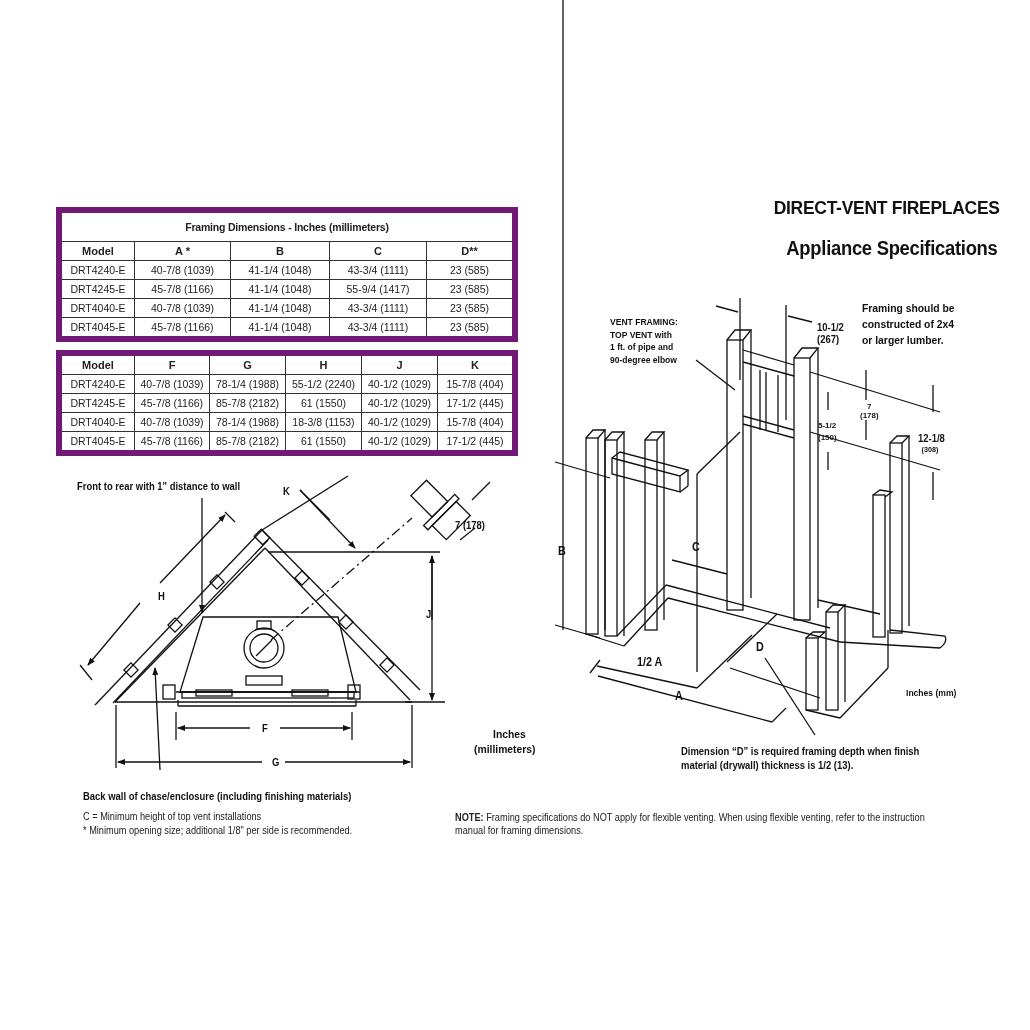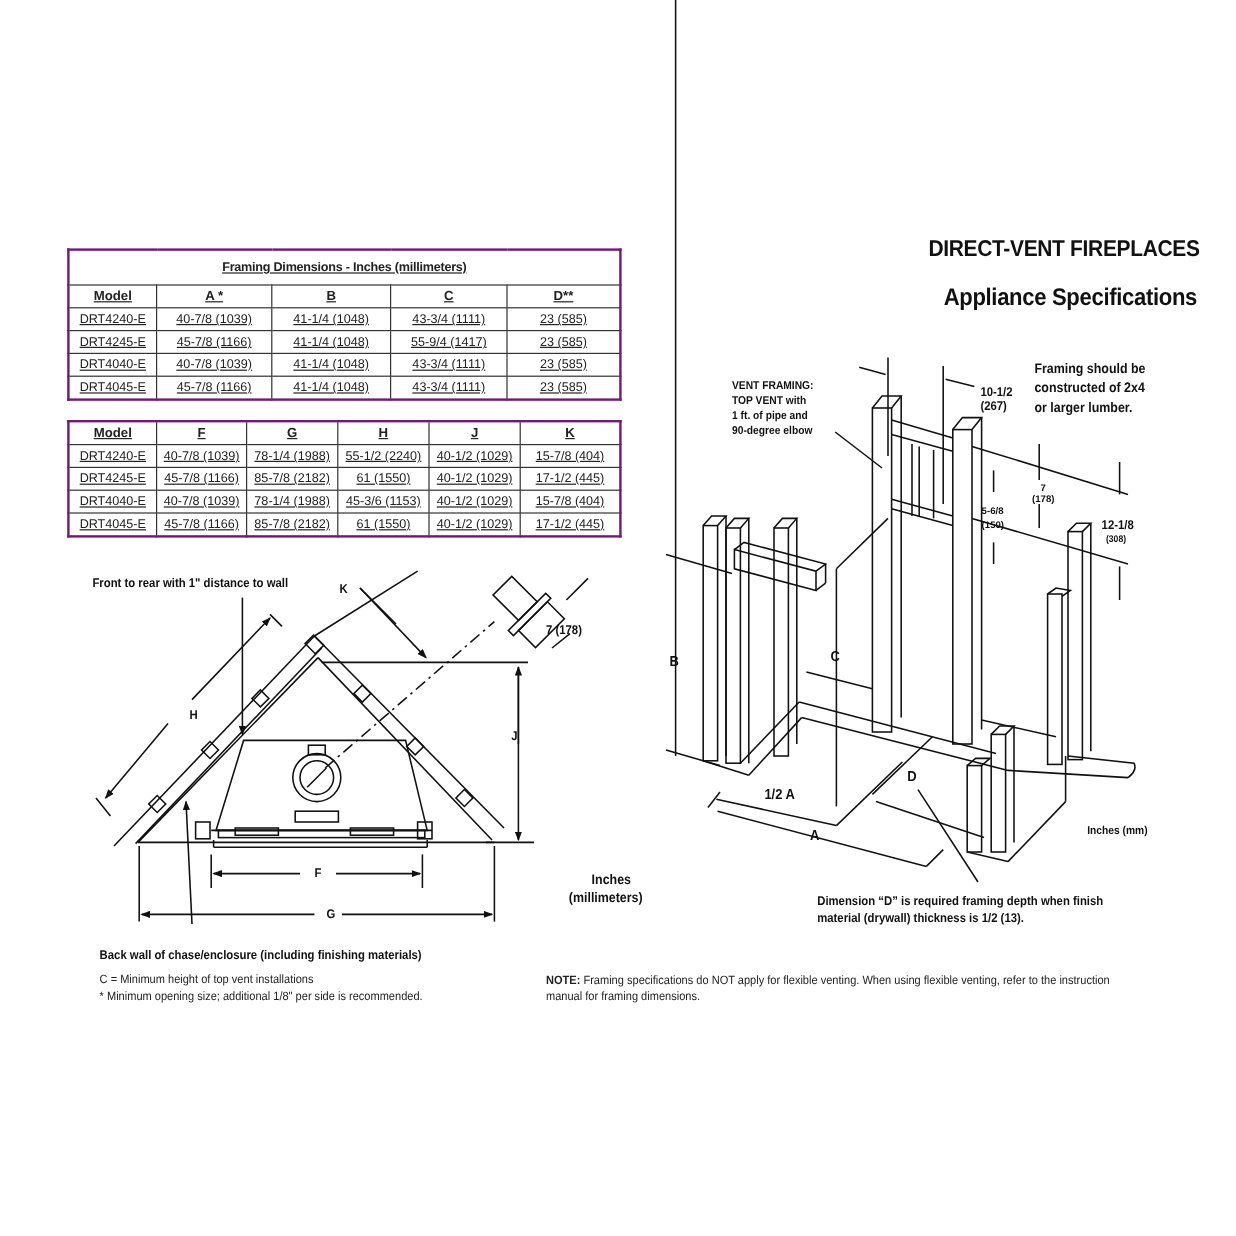--- a/index.html
+++ b/index.html
@@ -2,21 +2,21 @@
 <html><head>
 <meta charset="utf-8">
 <style>
   html,body{margin:0;padding:0;background:#fff;}
   body{width:1030px;height:1030px;position:relative;overflow:hidden;font-family:"Liberation Sans",sans-serif;color:#111;}
   .abs{position:absolute;}
   table.spec{border-collapse:collapse;position:absolute;font-family:"Liberation Sans",sans-serif;font-size:10.5px;color:#222;}
   table.spec td, table.spec th{border:1px solid #333;text-align:center;padding:0;height:18px;font-weight:normal;white-space:nowrap;}
   table.spec th{font-weight:bold;font-size:11px;}
   table.spec th.caption{height:28px;font-size:10.5px;letter-spacing:-0.2px;}
-  table.spec{border:2px solid #701a75;text-decoration:underline;}
+  table.spec{border:6px solid #701a75;}
   .title1{font-weight:bold;font-size:19px;letter-spacing:-0.3px;transform:scaleX(0.92);transform-origin:right top;right:30px;top:197px;}
   .title2{font-weight:bold;font-size:20px;letter-spacing:-0.3px;transform:scaleX(0.92);transform-origin:right top;right:32px;top:237px;}
   .lbl{font-weight:bold;font-size:10.5px;line-height:13px;transform:scaleX(0.9);transform-origin:left top;}
   .lbl-sm{font-weight:bold;font-size:8px;}
   .norm{font-size:10px;line-height:13px;transform:scaleX(0.92);transform-origin:left top;color:#222;}
   svg{position:absolute;left:0;top:0;}
 </style>
 </head>
 <body>
 
@@ -89,21 +89,21 @@
     <td>45-7/8 (1166)</td>
     <td>85-7/8 (2182)</td>
     <td>61 (1550)</td>
     <td>40-1/2 (1029)</td>
     <td>17-1/2 (445)</td>
   </tr>
   <tr>
     <td>DRT4040-E</td>
     <td>40-7/8 (1039)</td>
     <td>78-1/4 (1988)</td>
-    <td>45-3/6 (1153)</td>
+    <td>18-3/8 (1153)</td>
     <td>40-1/2 (1029)</td>
     <td>15-7/8 (404)</td>
   </tr>
   <tr>
     <td>DRT4045-E</td>
     <td>45-7/8 (1166)</td>
     <td>85-7/8 (2182)</td>
     <td>61 (1550)</td>
     <td>40-1/2 (1029)</td>
     <td>17-1/2 (445)</td>
@@ -316,21 +316,21 @@
 <div class="abs lbl" style="left:862px;top:300px;font-size:11.5px;line-height:16px;">
   <div>Framing should be</div>
   <div>constructed of  2x4</div>
   <div>or larger lumber.</div>
 </div>
 <div class="abs lbl-sm" style="left:860px;top:402px;text-align:center;line-height:9px;">
   <div>7</div>
   <div>(178)</div>
 </div>
 <div class="abs lbl-sm" style="left:818px;top:420px;line-height:12px;">
-  <div>5-6/8</div>
+  <div>5-1/2</div>
   <div>(150)</div>
 </div>
 <div class="abs lbl" style="left:918px;top:432px;line-height:12px;">
   <div>12-1/8</div>
   <div class="lbl-sm" style="padding-left:4px;">(308)</div>
 </div>
 <div class="abs lbl" style="left:558px;top:545px;font-size:12px;">B</div>
 <div class="abs lbl" style="left:692px;top:541px;font-size:12px;">C</div>
 <div class="abs lbl" style="left:756px;top:641px;font-size:12px;">D</div>
 <div class="abs lbl" style="left:637px;top:656px;font-size:12px;">1/2 A</div>

